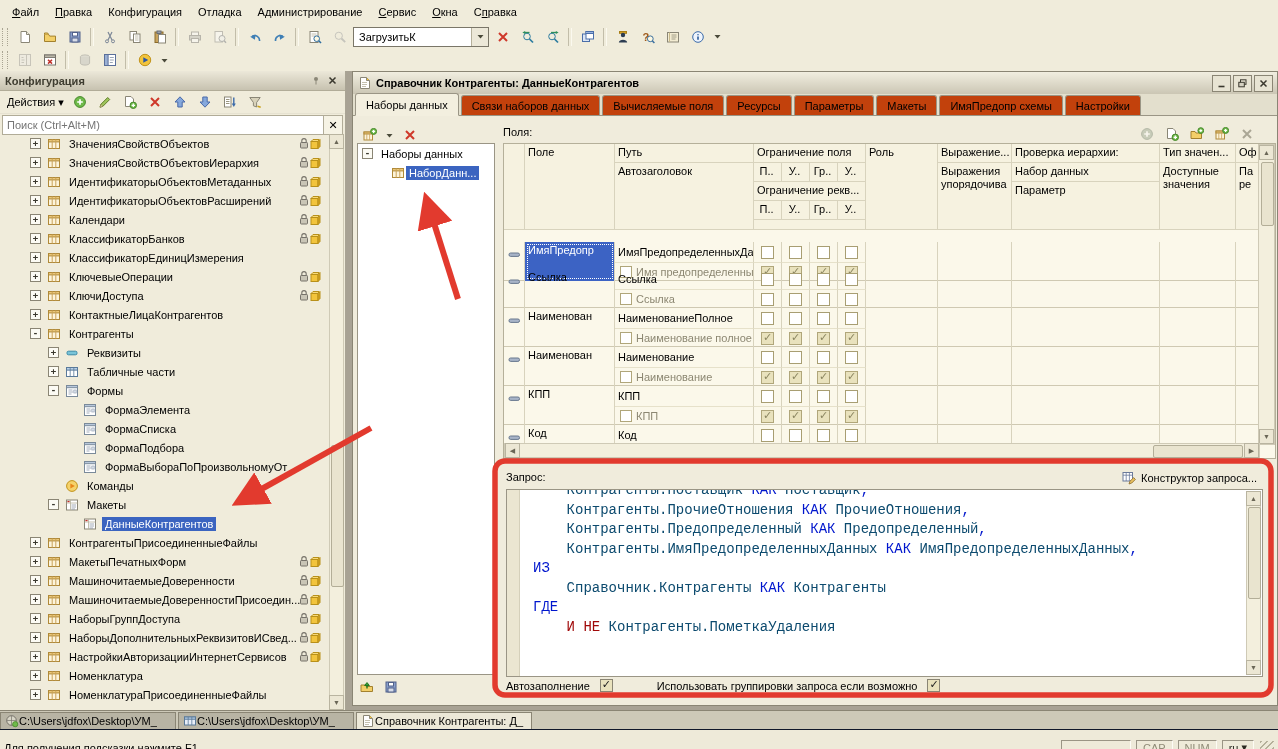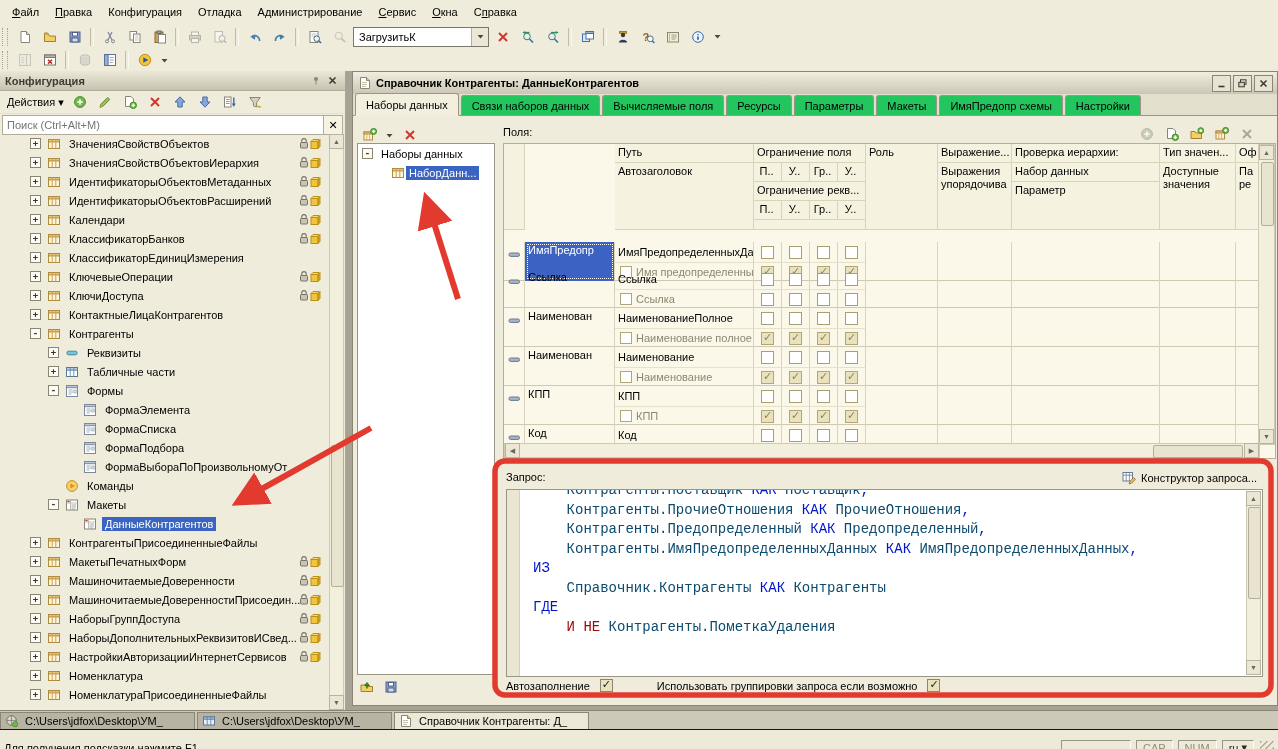--- a/index.html
+++ b/index.html
@@ -38,21 +38,21 @@
 .tlabel.sel{background:#3b64c0;color:#fff}
 .tlocks{position:absolute;left:299px;top:3px;display:flex;gap:1px}
 #ctreesb{position:absolute;right:1px;top:63px;width:15px;height:576px}
 
 #mdi{position:absolute;left:346px;top:71px;width:932px;height:639px;background:#a8a294}
 #cwin{position:absolute;left:6px;top:0;width:926px;height:635px;background:#f0ecdc;border:1px solid #8a8574;box-sizing:border-box}
 .wtitle{height:22px;background:linear-gradient(#f1eee0,#cbc6b4);display:flex;align-items:center;padding:0 4px;font-weight:bold;border-bottom:1px solid #a9a494}
 .wtitle .sp{flex:1}
 .wbtn{width:17px;height:15px;background:#e8e4d3;border:1px solid #8a8574;display:inline-flex;align-items:center;justify-content:center;margin-left:2px}
 #wtabs{position:absolute;left:0;top:22px;width:924px;height:22px;border-bottom:1px solid #9a9585;display:flex;align-items:flex-end;padding-left:2px;box-sizing:border-box;background:#e3dfcd}
-.wtab{height:19px;display:flex;align-items:center;padding:0 10px;background:#22c55e;border:1px solid #9a9585;border-bottom:none;border-radius:3px 3px 0 0;margin-right:2px;white-space:nowrap}
+.wtab{height:19px;display:flex;align-items:center;padding:0 10px;background:#c2410c;border:1px solid #9a9585;border-bottom:none;border-radius:3px 3px 0 0;margin-right:2px;white-space:nowrap}
 .wtab.act{background:#f3efdf;height:21px;margin-bottom:-1px;border-bottom:1px solid #f3efdf}
 #wcontent{position:absolute;left:0;top:44px;width:924px;height:589px;background:#f0ecdc}
 
 #dstb{position:absolute;left:4px;top:7px;display:flex;align-items:center}
 #dsbox{position:absolute;left:4px;top:27px;width:138px;height:532px;background:#fff;border:1px solid #9a9585;box-sizing:border-box;overflow:hidden}
 .dsrow{height:19px;display:flex;align-items:center;white-space:nowrap}
 #dsbottom{position:absolute;left:6px;top:563px;display:flex;gap:8px}
 
 #flabel{position:absolute;left:150px;top:10px}
 #ftools{position:absolute;right:18px;top:6px;display:flex}
@@ -86,21 +86,21 @@
 #qmargin{position:absolute;left:0;top:0;width:12px;height:100%;background:#ebe6d1;border-right:1px solid #d5d0ba}
 #qlines{position:absolute;left:26px;top:-9px;font-family:"Liberation Mono","DejaVu Sans Mono",monospace;font-size:14px}
 .qline{white-space:pre;height:19.5px;line-height:19.5px}
 .q-id{color:#0c4a6e}
 .q-kw{color:#0016cd}
 .q-op{color:#a00909}
 #qsb{position:absolute;right:1px;top:1px;width:15px;height:184px;background:#f3efdd}
 #qchecks{position:absolute;left:153px;top:563px;display:flex;align-items:center}
 
 #btabs{position:absolute;left:0;top:710px;width:1278px;height:19px;background:#cdc9b8;border-top:1px solid #8a8574;display:flex;align-items:stretch;box-sizing:border-box;padding-top:1px}
-.btab{width:195px;display:flex;align-items:center;gap:6px;padding:0 4px;background:#b8b4a4;border:1px solid #8a8574;border-bottom:none;margin-right:2px;overflow:hidden;white-space:nowrap;box-sizing:border-box}
+.btab{width:176px;display:flex;align-items:center;gap:0;padding:0 4px;background:#b8b4a4;border:1px solid #8a8574;border-bottom:none;margin-right:2px;overflow:hidden;white-space:nowrap;box-sizing:border-box}
 .btab .ic{width:14px;height:13px}
 .btab.act{background:#ece8d8}
 #statusbar{position:absolute;left:0;top:729px;width:1278px;height:36px;background:#eeead9;border-top:1px solid #0f172a;display:flex;align-items:center;box-sizing:border-box;padding:0 4px}
 .stbox{height:16px;border:1px solid;border-color:#9a9585 #fdfcf5 #fdfcf5 #9a9585;display:flex;align-items:center;justify-content:center;color:#8f8b77;padding:0 6px;margin-left:5px;box-sizing:border-box}
 #stgrip{width:14px;height:14px;margin-left:6px;background:repeating-linear-gradient(135deg,#b5b09a 0 1.5px,transparent 1.5px 4.5px)}
 #overlay{position:absolute;left:0;top:0;z-index:60;pointer-events:none}
 </style>
 </head>
 <body>
 
@@ -1108,20 +1108,21 @@
               <svg width="14" height="14" viewBox="0 0 14 14" fill="none" stroke-width="1">
                 <path d="M3 3l8 8M11 3l-8 8" stroke="#aaa695" stroke-width="2"></path>
               </svg>
             </span>
           </span>
         </div>
 
       <div id="ftable">
         <div id="fhead">
           <div class="hc" style="left:0;width:21px;height:86px"></div>
+          <div class="hc" style="left:21px;width:90px;height:86px;align-items:flex-start">Поле</div>
           <div class="hc" style="left:111px;width:139px;height:19px">Путь</div>
           <div class="hc" style="left:111px;width:139px;top:19px;height:67px;align-items:flex-start">Автозаголовок</div>
           <div class="hc" style="left:250px;width:112px;height:19px">Ограничение поля</div>
           <div class="hc ctr" style="left:250px;width:28px;top:19px;height:19px">П..</div>
           <div class="hc ctr" style="left:278px;width:28px;top:19px;height:19px">У..</div>
           <div class="hc ctr" style="left:306px;width:28px;top:19px;height:19px">Гр..</div>
           <div class="hc ctr" style="left:334px;width:28px;top:19px;height:19px">У..</div>
           <div class="hc" style="left:250px;width:112px;top:38px;height:19px">Ограничение рекв...</div>
           <div class="hc ctr" style="left:250px;width:28px;top:57px;height:19px">П..</div>
           <div class="hc ctr" style="left:278px;width:28px;top:57px;height:19px">У..</div>

